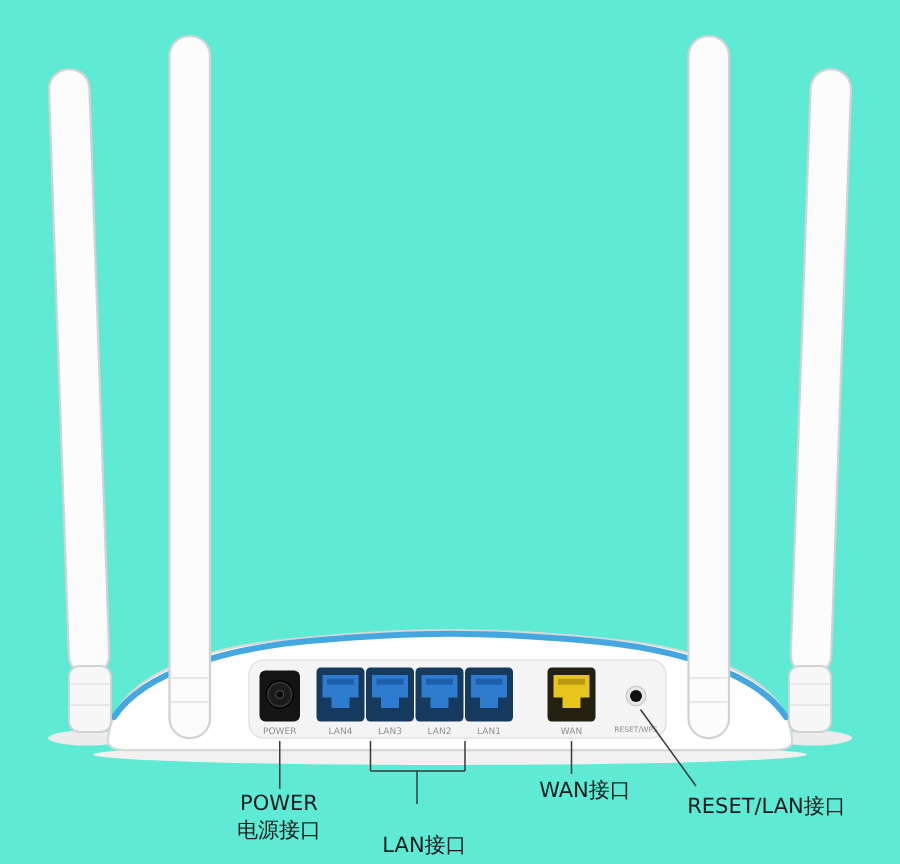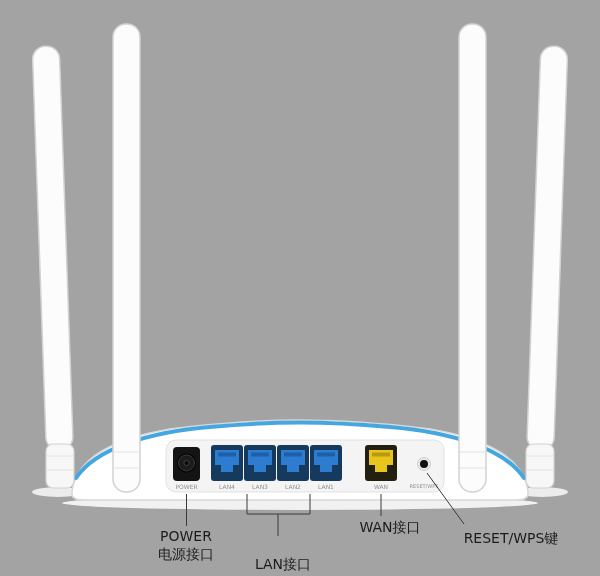--- a/index.html
+++ b/index.html
@@ -1,19 +1,19 @@
 <!DOCTYPE html>
 <html><head>
 <meta charset="utf-8">
 <style>
   html,body{margin:0;padding:0;background:#ffffff;}
   .stage{
     position:relative;
     width:600px;height:576px;
-    background:#a3a3a3;
+    background:#5eead4;
     overflow:hidden;
     font-family:"DejaVu Sans", sans-serif;
   }
   .stage svg{position:absolute;left:0;top:0;}
   .callout{
     position:absolute;
     font-size:14px;
     line-height:18px;
     color:#1c1c1c;
     text-align:center;
@@ -122,15 +122,15 @@
 
   <div class="callout" style="left:136px;top:527px;width:100px;">
     <div>POWER</div>
     <div>电源接口</div>
   </div>
 
   <div class="callout" style="left:233px;top:555px;width:100px;">LAN接口</div>
 
   <div class="callout" style="left:340px;top:518px;width:100px;">WAN接口</div>
 
-  <div class="callout" style="left:446px;top:529px;width:130px;">RESET/WPS键</div>
+  <div class="callout" style="left:446px;top:529px;width:130px;">RESET/LAN接口</div>
 
 </div>
 
 </body></html>

